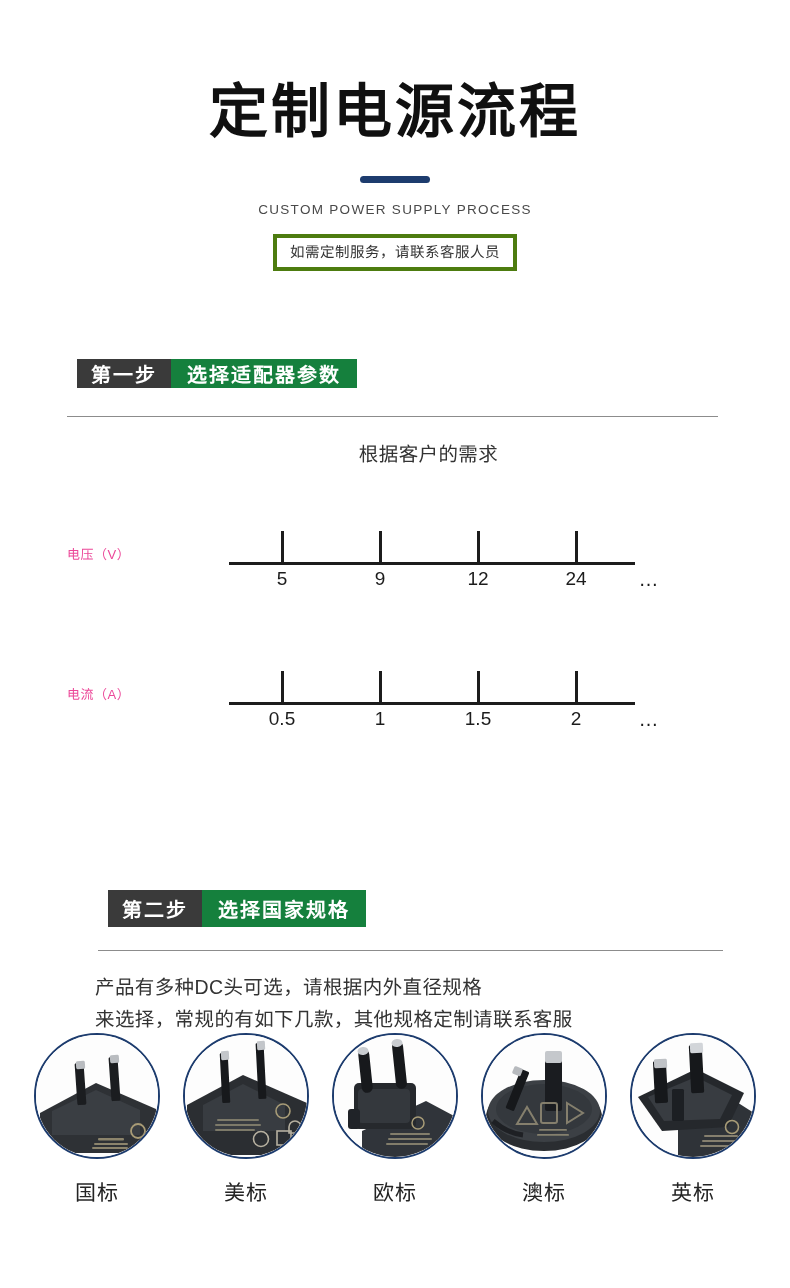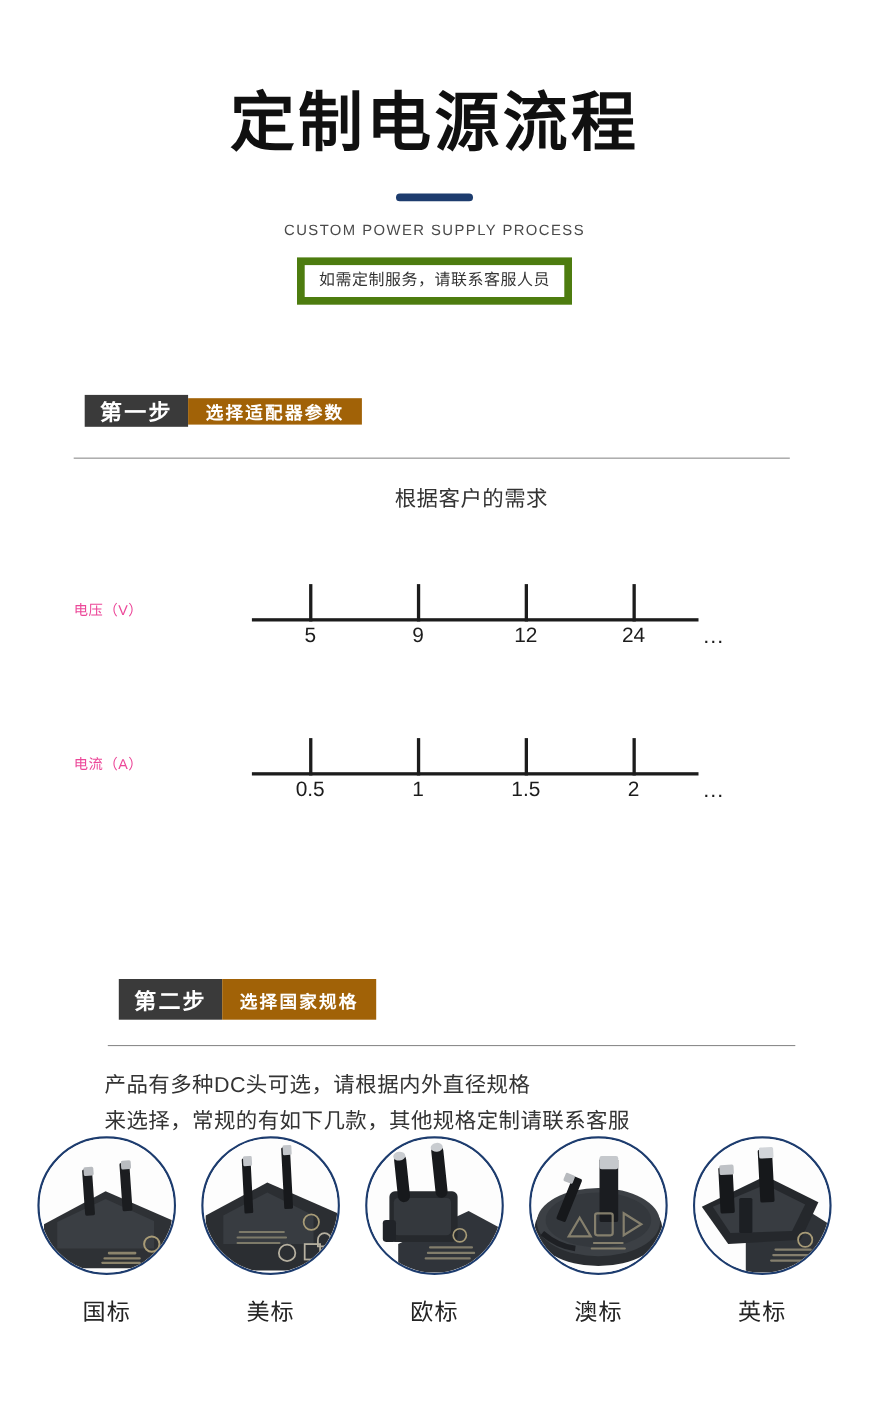--- a/index.html
+++ b/index.html
@@ -49,21 +49,21 @@
     margin-top: 19px;
     font-size: 13.5px;
     letter-spacing: 1.3px;
     color: #4a4a4a;
     font-weight: normal;
   }
   .notice-box {
     display: inline-block;
     margin-top: 17px;
     padding: 5px 13px 6px;
-    border: 7px solid #4d7c0f;
+    border: 4px solid #4d7c0f;
     font-size: 14.5px;
     color: #333333;
     line-height: 1.25;
     letter-spacing: 0.5px;
   }
 
   
   .step-banner {
     display: flex;
     align-items: stretch;
@@ -73,23 +73,23 @@
     background: #3a3a3a;
     color: #ffffff;
     font-size: 20px;
     font-weight: bold;
     letter-spacing: 2px;
     display: flex;
     align-items: center;
     padding: 0 14px;
   }
   .step-banner .step-title {
-    background: #a16207;
+    background: #15803d;
     color: #ffffff;
-    font-size: 16px;
+    font-size: 20px;
     font-weight: bold;
     letter-spacing: 2px;
     display: flex;
     align-items: center;
     padding: 0 16px;
   }
 
   .divider {
     height: 1px;
     background: #8c8c8c;

